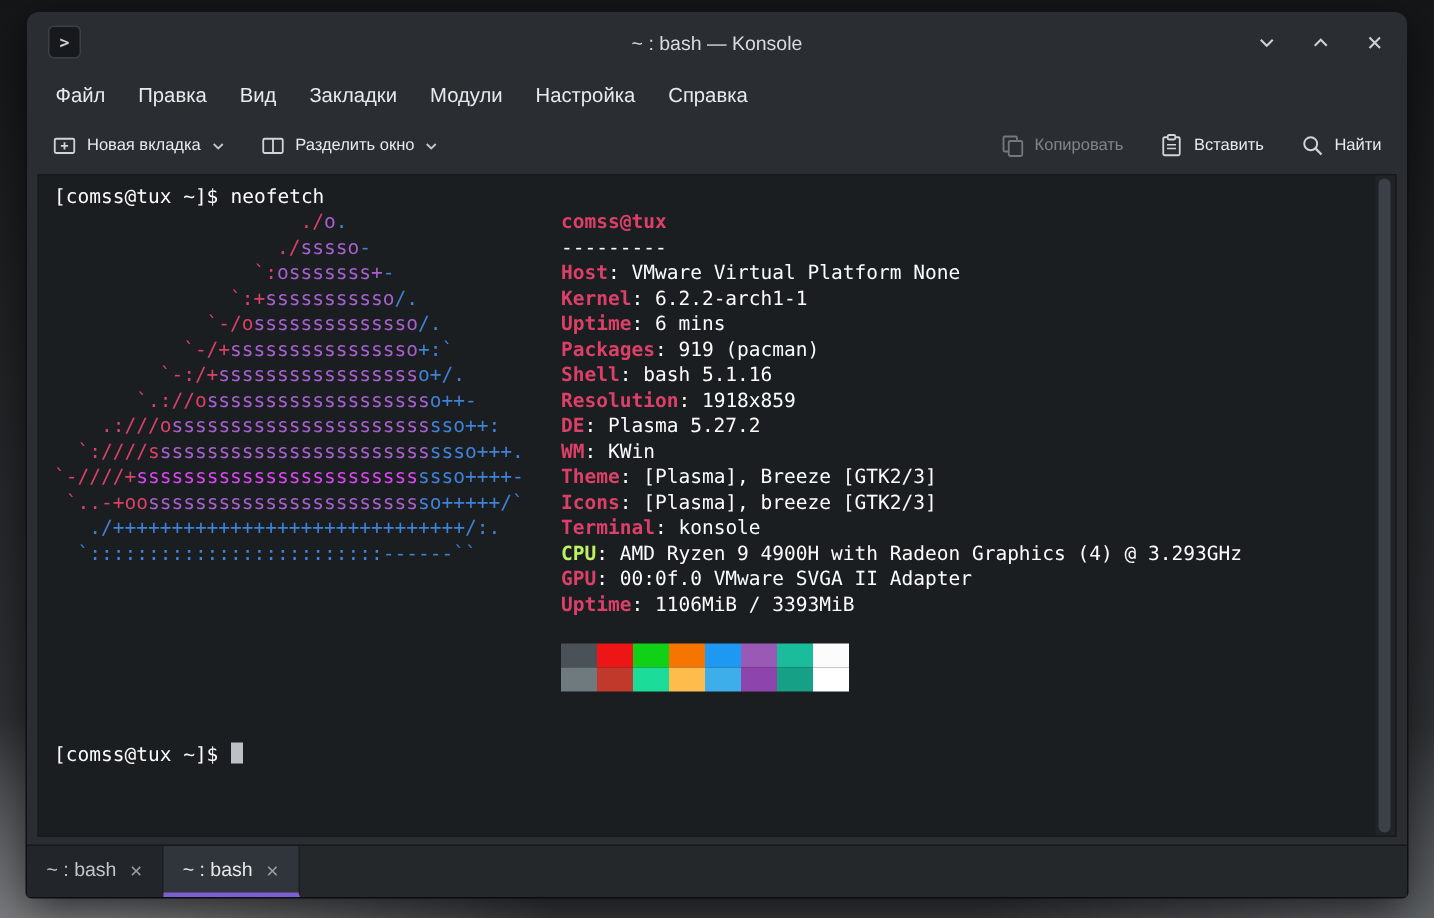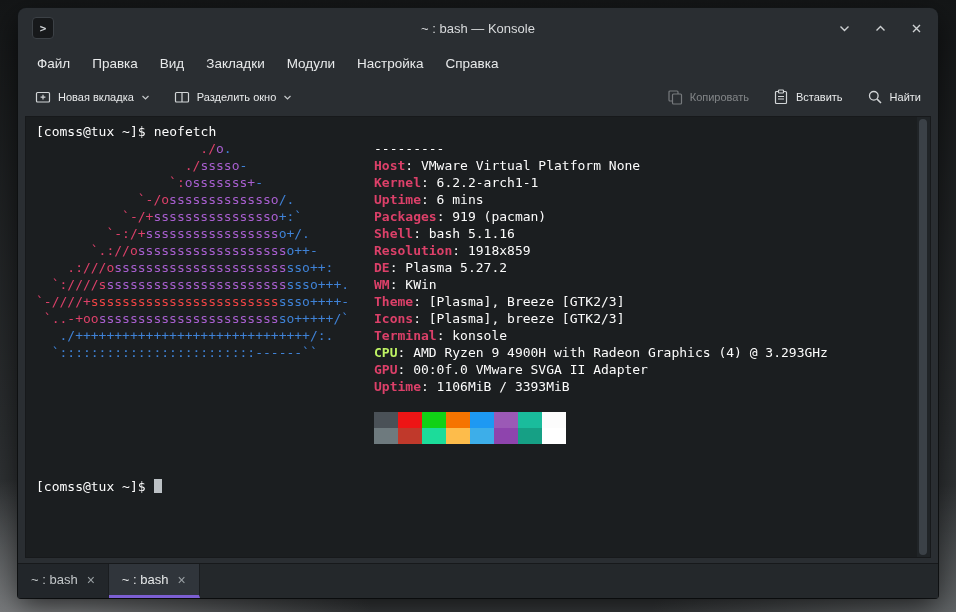--- a/index.html
+++ b/index.html
@@ -146,32 +146,34 @@
   </div>
 
   <div class="terminal-wrap">
     <div class="terminal-content">
       <div class="term-line"><span>[comss@tux ~]$</span><span class="cmd">neofetch</span></div>
       <div class="nf-row">
         <div class="nf-ascii">
             <div><span style="color: rgb(220, 64, 105);">                     ./</span><span style="color: rgb(168, 95, 207);">o</span><span style="color: rgb(63, 130, 214);">.</span></div>
             <div><span style="color: rgb(220, 64, 105);">                   ./</span><span style="color: rgb(168, 95, 207);">sssso</span><span style="color: rgb(63, 130, 214);">-</span></div>
             <div><span style="color: rgb(220, 64, 105);">                 `:</span><span style="color: rgb(168, 95, 207);">osssssss+</span><span style="color: rgb(63, 130, 214);">-</span></div>
+            <div><span style="color: rgb(220, 64, 105);">               `:+</span><span style="color: rgb(168, 95, 207);">sssssssssso</span><span style="color: rgb(63, 130, 214);">/.</span></div>
             <div><span style="color: rgb(220, 64, 105);">             `-/o</span><span style="color: rgb(168, 95, 207); text-align: center;">ssssssssssssso</span><span style="color: rgb(63, 130, 214);">/.</span></div>
             <div><span style="color: rgb(220, 64, 105);">           `-/+</span><span style="color: rgb(168, 95, 207);">ssssssssssssssso</span><span style="color: rgb(63, 130, 214);">+:`</span></div>
             <div><span style="color: rgb(220, 64, 105);">         `-:/+</span><span style="color: rgb(168, 95, 207);">sssssssssssssssss</span><span style="color: rgb(63, 130, 214);">o+/.</span></div>
             <div><span style="color: rgb(220, 64, 105);">       `.://o</span><span style="color: rgb(168, 95, 207);">sssssssssssssssssss</span><span style="color: rgb(63, 130, 214);">o++-</span></div>
             <div><span style="color: rgb(220, 64, 105);">    .:///o</span><span style="color: rgb(168, 95, 207);">ssssssssssssssssssssss</span><span style="color: rgb(63, 130, 214);">sso++:</span></div>
             <div><span style="color: rgb(220, 64, 105);">  `:////s</span><span style="color: rgb(168, 95, 207);">sssssssssssssssssssssss</span><span style="color: rgb(63, 130, 214);">ssso+++.</span></div>
-            <div><span style="color: rgb(220, 64, 105);">`-////+</span><span style="color: #ef4444;">ssssssssssssssssssssssss</span><span style="color: rgb(63, 130, 214);">ssso++++-</span></div>
+            <div><span style="color: rgb(220, 64, 105);">`-////+</span><span style="color: #d946ef;">ssssssssssssssssssssssss</span><span style="color: rgb(63, 130, 214);">ssso++++-</span></div>
             <div><span style="color: rgb(220, 64, 105);"> `..-+oo</span><span style="color: rgb(168, 95, 207);">sssssssssssssssssssssss</span><span style="color: rgb(63, 130, 214);">so+++++/`</span></div>
             <div><span style="color: rgb(63, 130, 214);">   ./++++++++++++++++++++++++++++++/:.</span></div>
             <div><span style="color: rgb(63, 130, 214);">  `:::::::::::::::::::::::::------``</span></div>
           </div>
         <div class="nf-info">
+          <div class="nf-line bold nf-c1" style="color: rgb(220, 64, 105);">comss@tux</div>
           <div class="nf-line">---------</div>
           <div>
               <div class="nf-line"><span class="nf-label" style="color: rgb(220, 64, 105);">Host</span><span>: VMware Virtual Platform None</span></div>
               <div class="nf-line"><span class="nf-label" style="color: rgb(220, 64, 105);">Kernel</span><span>: 6.2.2-arch1-1</span></div>
               <div class="nf-line"><span class="nf-label" style="color: rgb(220, 64, 105);">Uptime</span><span>: 6 mins</span></div>
               <div class="nf-line"><span class="nf-label" style="color: rgb(220, 64, 105);">Packages</span><span>: 919 (pacman)</span></div>
               <div class="nf-line"><span class="nf-label" style="color: rgb(220, 64, 105);">Shell</span><span>: bash 5.1.16</span></div>
               <div class="nf-line"><span class="nf-label" style="color: rgb(220, 64, 105);">Resolution</span><span>: 1918x859</span></div>
               <div class="nf-line"><span class="nf-label" style="color: rgb(220, 64, 105);">DE</span><span>: Plasma 5.27.2</span></div>
               <div class="nf-line"><span class="nf-label" style="color: rgb(220, 64, 105);">WM</span><span>: KWin</span></div>

